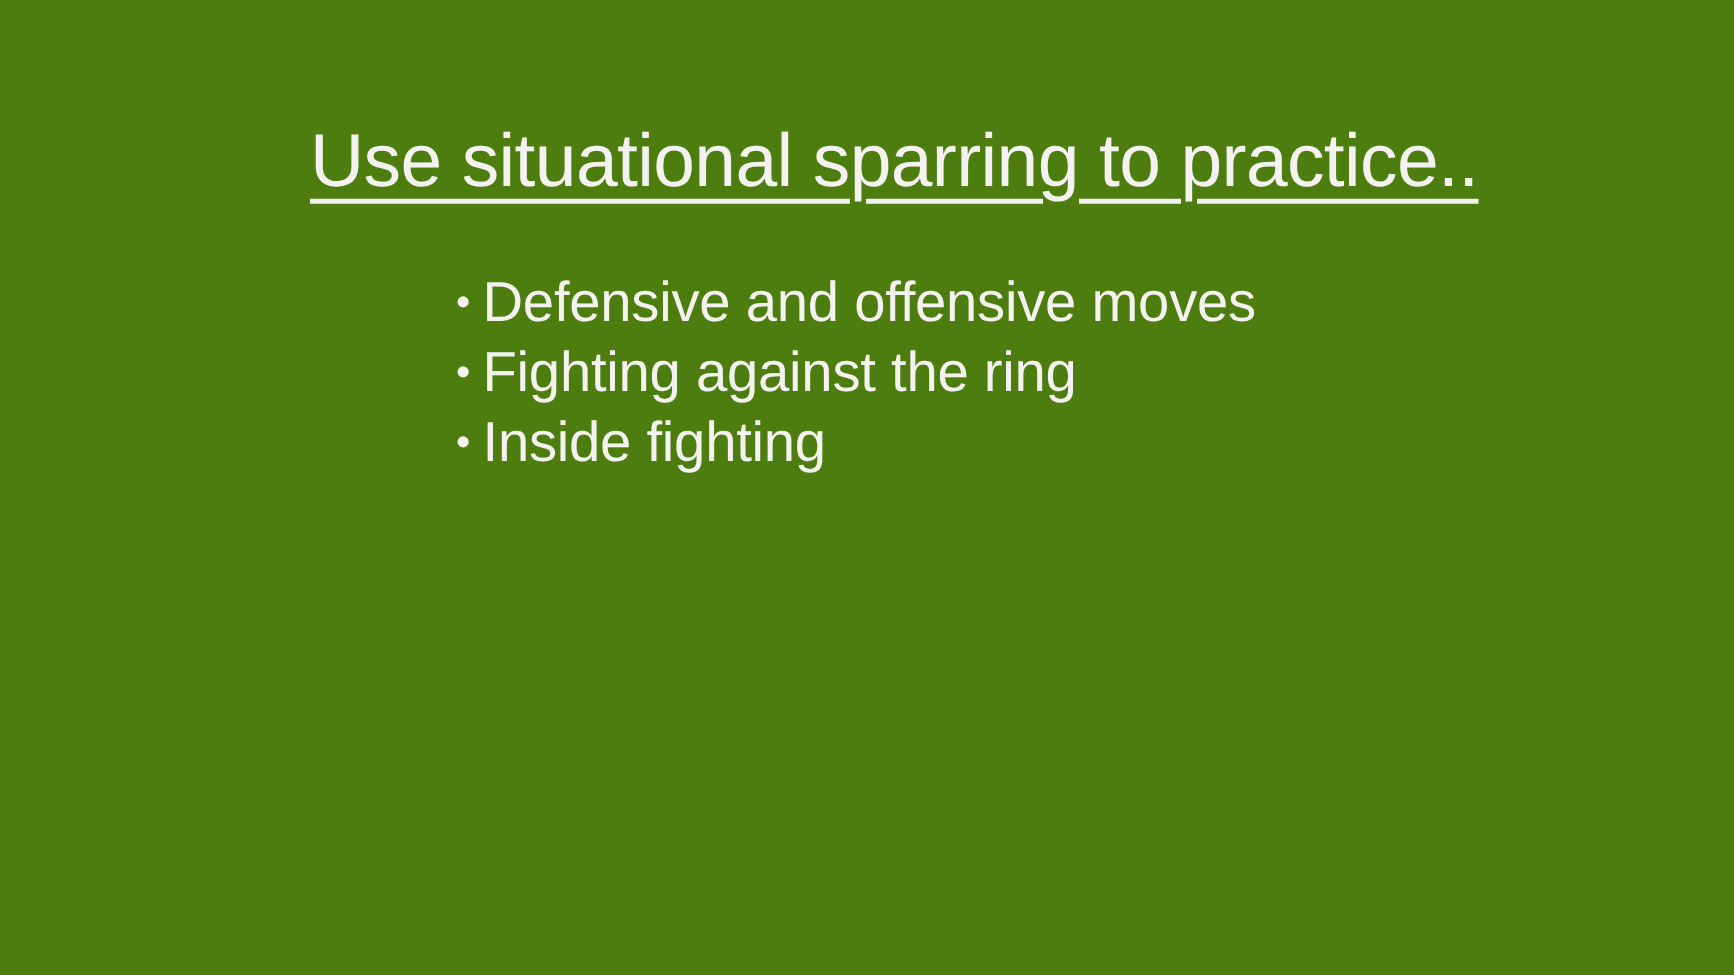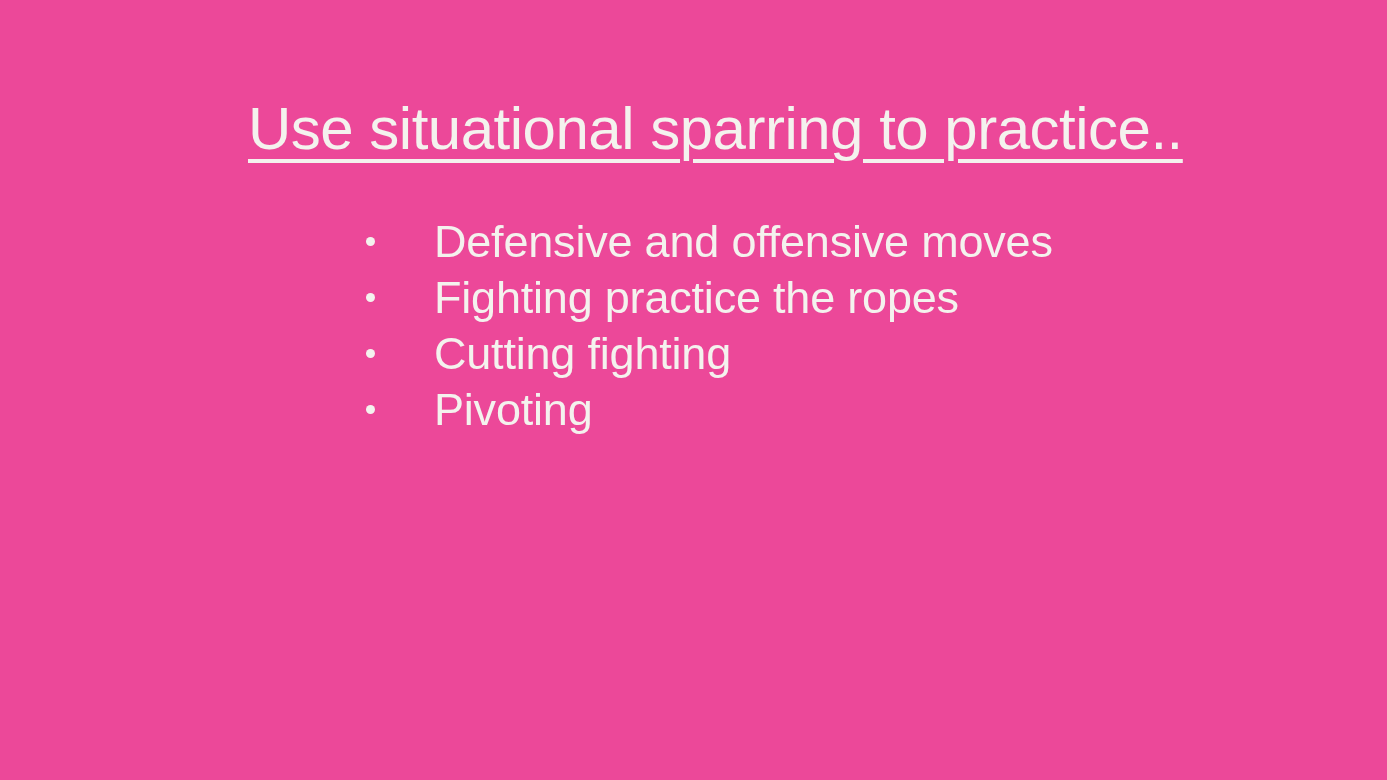--- a/index.html
+++ b/index.html
@@ -11,21 +11,21 @@
     height: 780px;
     background: #0f0f0f;
     font-family: "Liberation Sans", sans-serif;
     overflow: hidden;
     position: relative;
   }
 
   #slide {
     position: absolute;
     inset: 0;
-    background: #ec4899;
+    background: #4d7c0f;
   }
 
   
   #slide-title {
     position: absolute;
     left: 248px;
     top: 56px;
     width: 900px;
     font-size: 60px;
     line-height: 66px;
@@ -71,48 +71,43 @@
     background: #f4f2ee;
   }
 
   .bullet-text {
     font-size: 45px;
     line-height: 56px;
     color: #f4f2ee;
     font-weight: 400;
     letter-spacing: -0.2px;
     white-space: nowrap;
-    margin-left: 48px;
   }
 </style>
 </head>
 <body>
 
 <div id="slide">
 
   <h1 id="slide-title">Use situational sparring to practice..</h1>
 
   <ul id="bullet-list">
 
     <li class="bullet-row">
       <span class="bullet-marker"></span>
       <span class="bullet-text">Defensive and offensive moves</span>
     </li>
 
     <li class="bullet-row">
       <span class="bullet-marker"></span>
-      <span class="bullet-text">Fighting practice the ropes</span>
+      <span class="bullet-text">Fighting against the ring</span>
     </li>
 
 
     <li class="bullet-row">
       <span class="bullet-marker"></span>
-      <span class="bullet-text">Cutting fighting</span>
+      <span class="bullet-text">Inside fighting</span>
     </li>
 
 
-    <li class="bullet-row">
-      <span class="bullet-marker"></span>
-      <span class="bullet-text">Pivoting</span>
-    </li>
 
   </ul>
 </div>
 
 </body></html>

